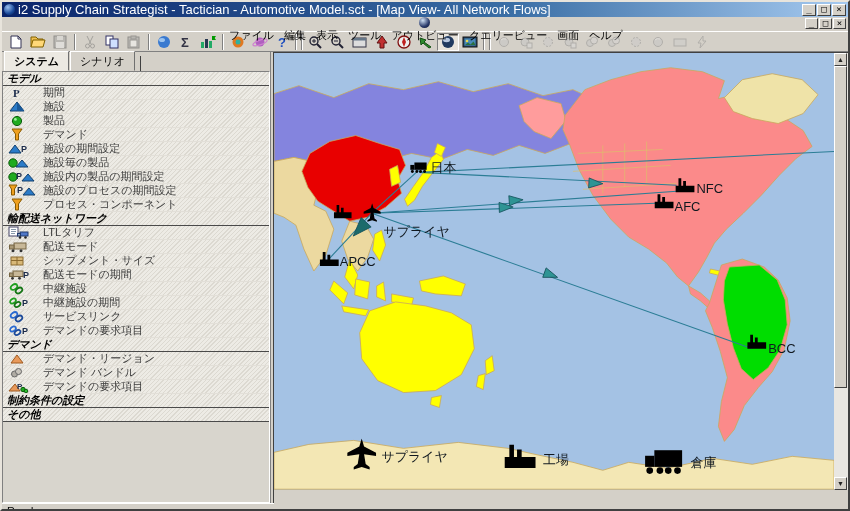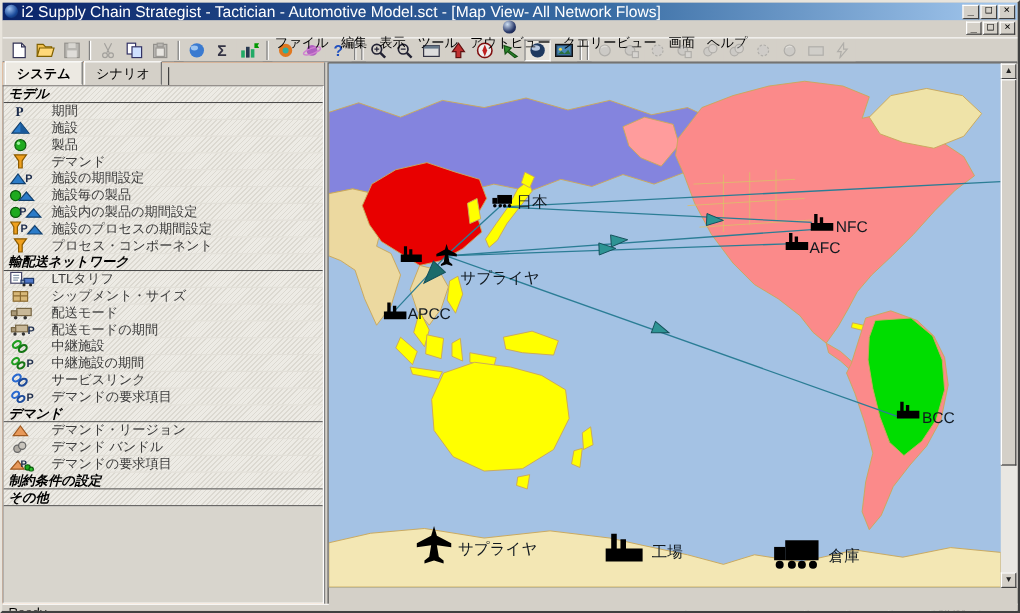--- a/index.html
+++ b/index.html
@@ -407,36 +407,36 @@
                 <rect x="9.5" y="7.5" width="3" height="2.5" fill="#9ab" stroke="#203a6e"></rect>
                 <circle cx="12" cy="11.5" r="1.3" fill="#222"></circle>
                 <circle cx="17.5" cy="11.5" r="1.3" fill="#222"></circle>
               </svg>
             </span>
             <span class="tlabel">LTLタリフ</span>
           </div>
           <div class="trow item">
             <span class="ticon">
               <svg viewBox="0 0 32 13">
-                <rect x="3" y="3" width="12" height="8" fill="#d8b878" stroke="#8a6a30"></rect>
-                <path d="M3,6.5 h12 M9,3 v8" stroke="#8a6a30" fill="none"></path>
-              </svg>
-            </span>
-            <span class="tlabel">シップメント・サイズ</span>
-          </div>
-          <div class="trow item">
-            <span class="ticon">
-              <svg viewBox="0 0 32 13">
                 <rect x="6" y="3" width="12" height="6" fill="#c8b898" stroke="#776644"></rect>
                 <rect x="1.5" y="5" width="4.5" height="4" fill="#aa9977" stroke="#776644"></rect>
                 <circle cx="5" cy="10.8" r="1.5" fill="#333"></circle>
                 <circle cx="13" cy="10.8" r="1.5" fill="#333"></circle>
               </svg>
             </span>
             <span class="tlabel">配送モード</span>
+          </div>
+          <div class="trow item">
+            <span class="ticon">
+              <svg viewBox="0 0 32 13">
+                <rect x="3" y="3" width="12" height="8" fill="#d8b878" stroke="#8a6a30"></rect>
+                <path d="M3,6.5 h12 M9,3 v8" stroke="#8a6a30" fill="none"></path>
+              </svg>
+            </span>
+            <span class="tlabel">シップメント・サイズ</span>
           </div>
           <div class="trow item">
             <span class="ticon">
               <svg viewBox="0 0 32 13">
                 <rect x="5" y="3" width="10" height="5.5" fill="#c8b898" stroke="#776644"></rect>
                 <rect x="1.5" y="5" width="3.5" height="3.5" fill="#aa9977" stroke="#776644"></rect>
                 <circle cx="4.5" cy="10.3" r="1.4" fill="#333"></circle>
                 <circle cx="11.5" cy="10.3" r="1.4" fill="#333"></circle>
                 <text x="15" y="10" font-size="9" font-weight="bold" fill="#1a2a4a">P</text>
               </svg>

